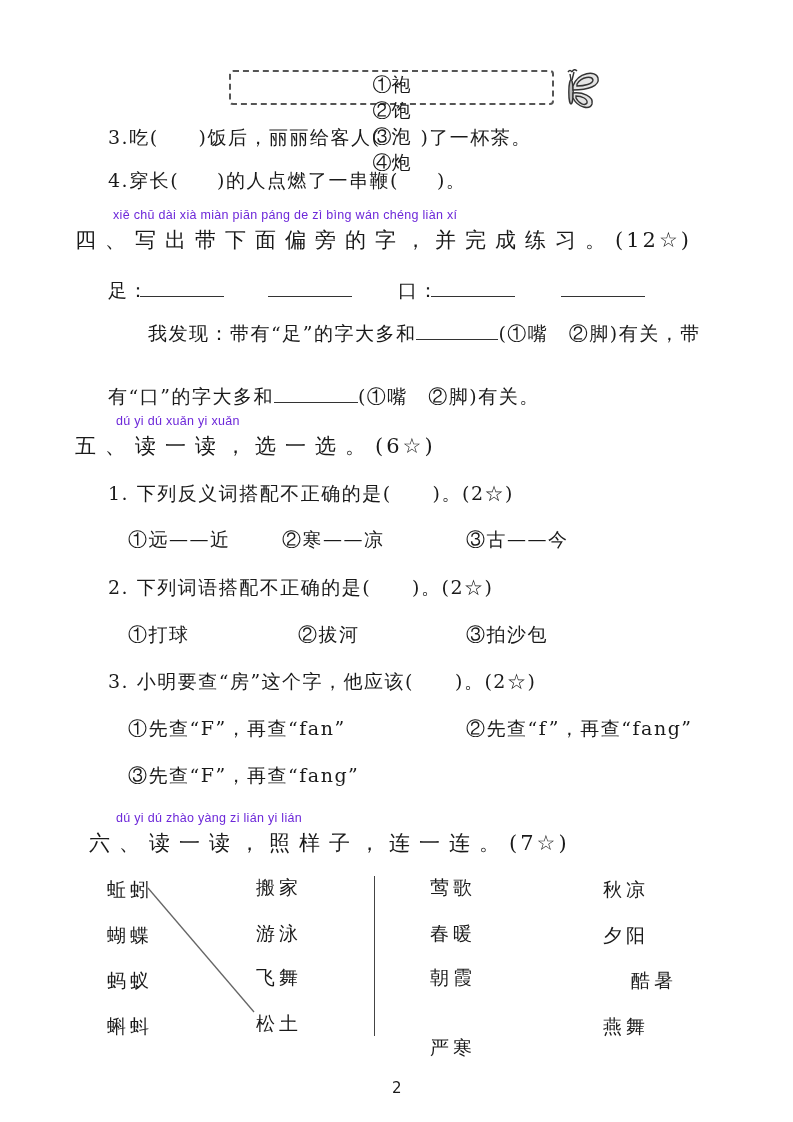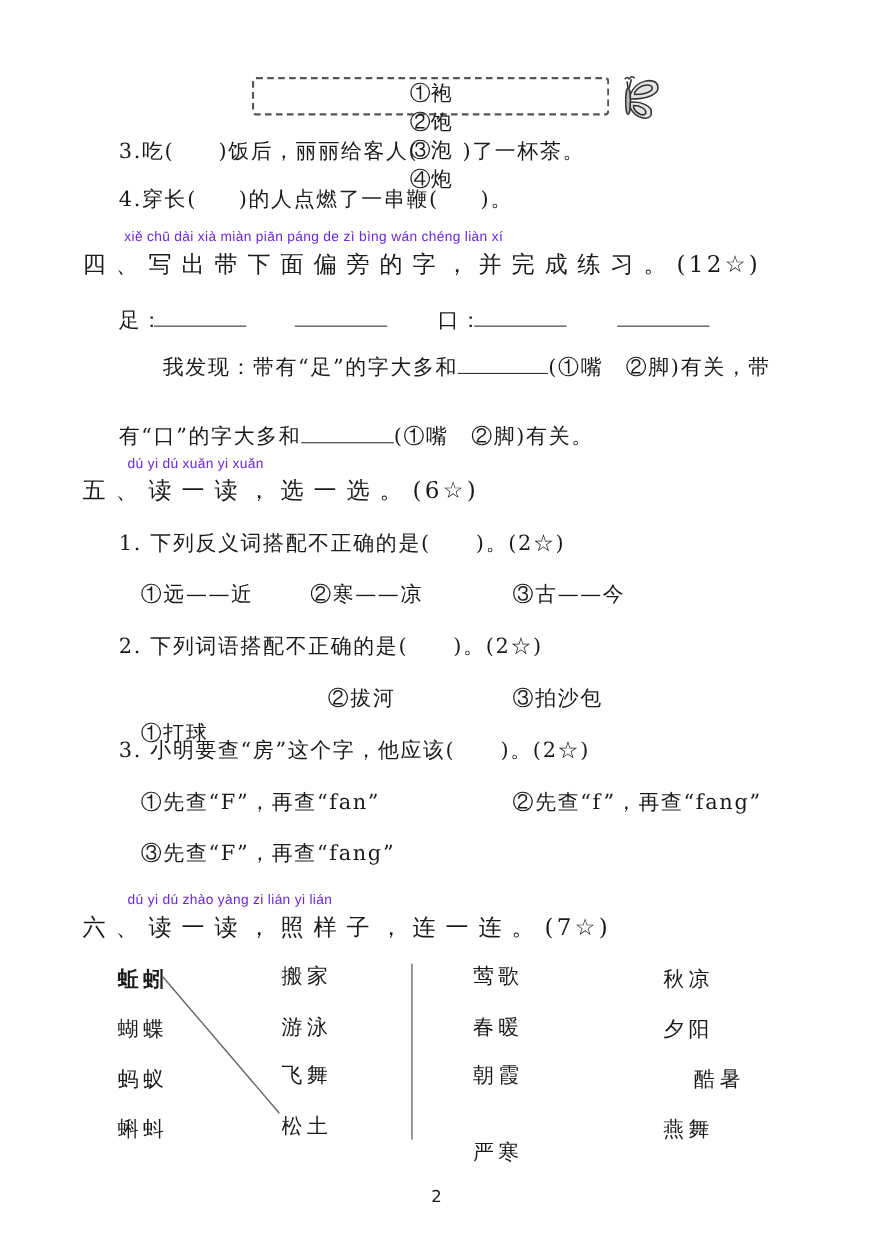--- a/index.html
+++ b/index.html
@@ -83,35 +83,35 @@
 <div class="abs hd" style="left:75px; top:432px;">
   <span class="wide">五、读一读，选一选。</span><span>(6☆)</span>
 </div>
 
 <div class="abs txt" style="left:108px; top:481px;">1. 下列反义词搭配不正确的是(　　)。(2☆)</div>
 <div class="abs txt" style="left:128px; top:527px;">①远——近</div>
 <div class="abs txt" style="left:282px; top:527px;">②寒——凉</div>
 <div class="abs txt" style="left:466px; top:527px;">③古——今</div>
 
 <div class="abs txt" style="left:108px; top:575px;">2. 下列词语搭配不正确的是(　　)。(2☆)</div>
-<div class="abs txt" style="left:128px; top:654px;">①打球</div>
+<div class="abs txt" style="left:128px; top:622px;">①打球</div>
 <div class="abs txt" style="left:298px; top:622px;">②拔河</div>
 <div class="abs txt" style="left:466px; top:622px;">③拍沙包</div>
 
 <div class="abs txt" style="left:108px; top:669px;">3. 小明要查“房”这个字，他应该(　　)。(2☆)</div>
 <div class="abs txt" style="left:128px; top:716px;">①先查“F”，再查“fan”</div>
 <div class="abs txt" style="left:466px; top:716px;">②先查“f”，再查“fang”</div>
 <div class="abs txt" style="left:128px; top:763px;">③先查“F”，再查“fang”</div>
 
 <div class="abs py" style="left:116px; top:811px;">dú  yi  dú     zhào yàng  zi      lián  yi  lián</div>
-<div class="abs hd" style="left:75px; top:829px;">
+<div class="abs hd" style="left:89px; top:829px;">
   <span class="wide">六、读一读，照样子，连一连。</span><span>(7☆)</span>
 </div>
 
-<div class="abs word" style="left:107px; top:877px;font-weight:bold;">蚯蚓</div>
+<div class="abs word" style="left:107px; top:877px;">蚯蚓</div>
 <div class="abs word" style="left:107px; top:923px;">蝴蝶</div>
 <div class="abs word" style="left:107px; top:968px;text-align:right;">蚂蚁</div>
 <div class="abs word" style="left:107px; top:1014px;">蝌蚪</div>
 
 <div class="abs word" style="left:256px; top:875px;">搬家</div>
 <div class="abs word" style="left:256px; top:921px;">游泳</div>
 <div class="abs word" style="left:256px; top:965px;">飞舞</div>
 <div class="abs word" style="left:256px; top:1011px;">松土</div>
 
 <svg class="abs" style="left:140px; top:880px;" width="120" height="140">

